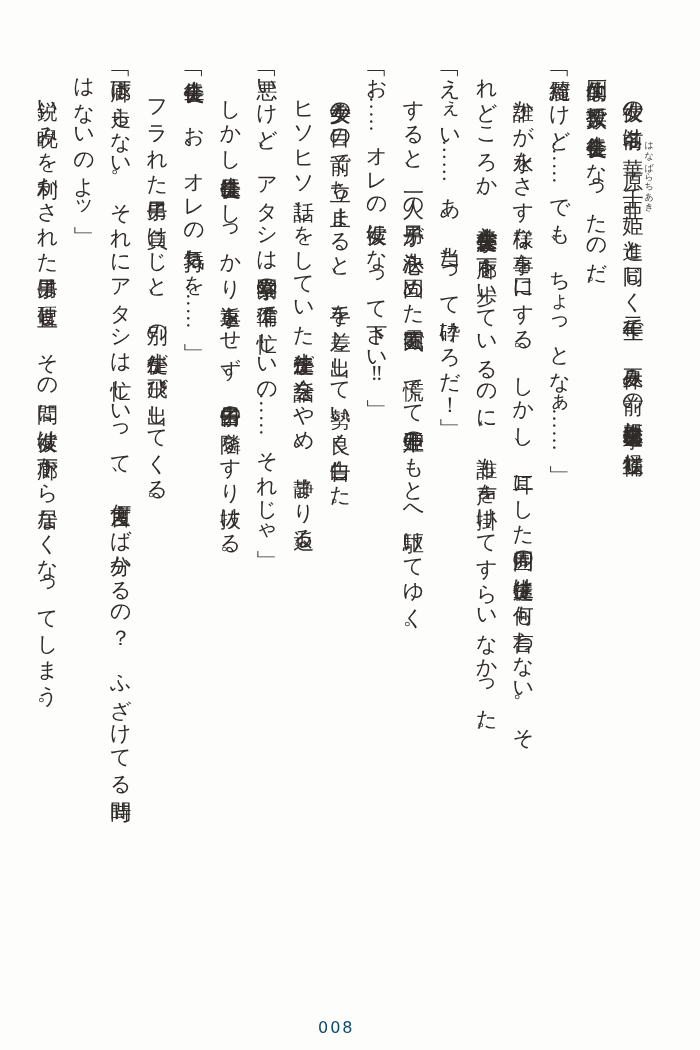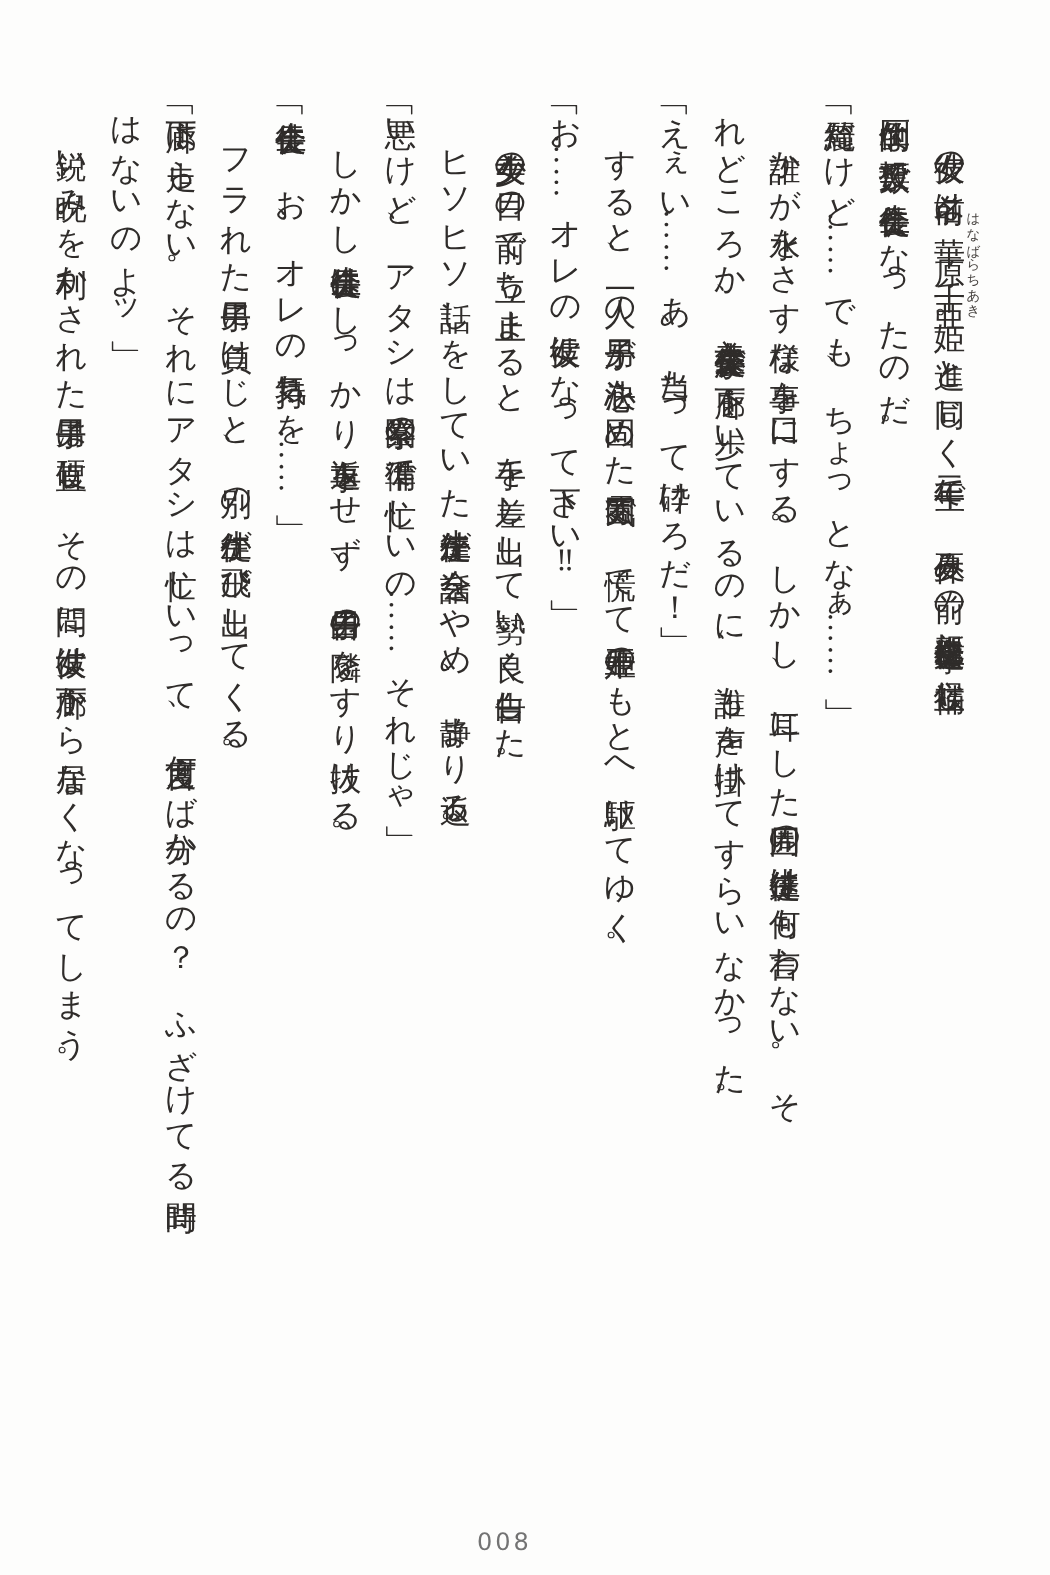--- a/index.html
+++ b/index.html
@@ -40,21 +40,21 @@
     color: #45413e;
     font-family: "Liberation Serif", "DejaVu Serif", serif;
   }
   .page-number {
     position: absolute;
     left: 318px;
     bottom: 13px;
     font-family: "DejaVu Sans", "Liberation Sans", sans-serif;
     font-size: 16px;
     letter-spacing: 2px;
-    color: #737373;
+    color: #0c4a6e;
   }
 </style>
 </head>
 <body>
 
 <div class="book-page">
   <div class="page-text">
       <div class="tcol">　彼女の名前は<ruby>華原千亜姫<rt>はなばらちあき</rt></ruby>。進と同じく二年生で、夏休み前の新規生徒会選挙に立候補し、</div>
       <div class="tcol">圧倒的な投票数で生徒会長となったのだ。</div>
       <div class="tcol">「綺麗だけど……でも、ちょっとなぁ……」</div>

